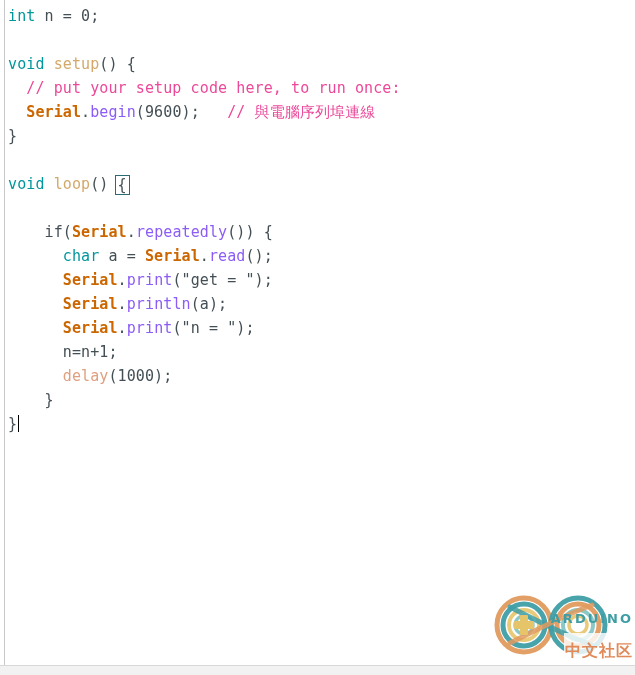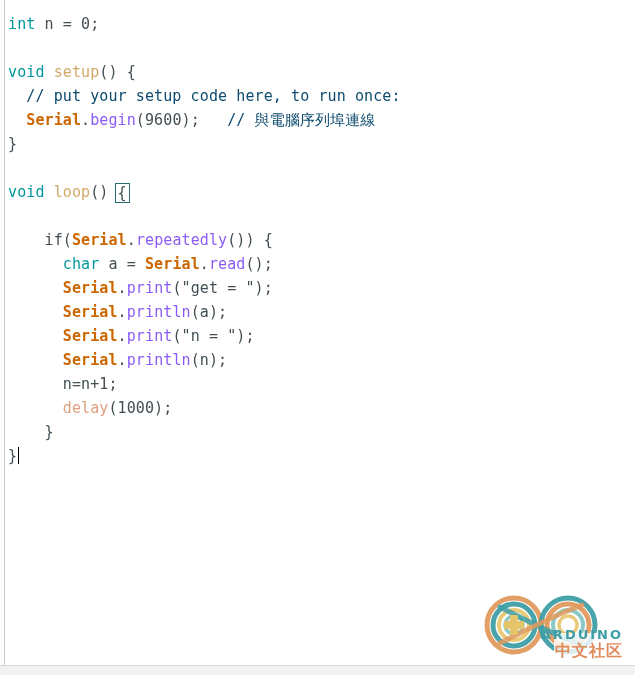--- a/index.html
+++ b/index.html
@@ -42,37 +42,37 @@
     background: #f2f2f2;
     border-top: 1px solid #d8d8d8;
     box-sizing: border-box;
   }
 
   .code-area {
     position: absolute;
     left: 0;
     top: 0;
     width: 635px;
-    padding-top: 12px;
+    padding-top: 4px;
   }
 
   .code-line {
     height: 24px;
     line-height: 24px;
     font-size: 15px;
     white-space: pre;
     padding-left: 8px;
     color: #434f54;
     letter-spacing: 0.1px;
   }
 
   
   .tok-keyword   { color: #00979c; }          
   .tok-funcname  { color: #d3a86a; margin-top: 24px; }          
-  .tok-comment   { color: #0c4a6e; }
+  .tok-comment   { color: #ec4899; }
   .tok-object    { color: #cc6600; font-weight: bold; }   
   .tok-method    { color: #8b5cf6; }          
   .tok-builtin   { color: #e0a080; }          
   .tok-plain     { color: #434f54; }
 
   
   .brace-box {
     display: inline-block;
     border: 1px solid #2a6b72;
     padding: 0 2px;
@@ -88,21 +88,21 @@
     width: 1px;
     height: 17px;
     background: #000000;
     vertical-align: -3px;
     margin-left: 1px;
   }
 
   
   .watermark {
     position: absolute;
-    right: 10px;
+    right: 0;
     bottom: 12px;
     width: 155px;
     height: 68px;
   }
   .watermark svg { display: block; }
   .wm-text {
     position: absolute;
     right: 2px;
     bottom: 4px;
     text-align: right;
@@ -115,21 +115,21 @@
     font-size: 13px;
     font-weight: bold;
     letter-spacing: 2px;
   }
   .wm-cn {
     display: block;
     color: #e08a5a;
     font-size: 16px;
     font-weight: bold;
     letter-spacing: 1px;
-    margin-top: 2px;
+    margin-top: 18px;
   }
 </style>
 </head>
 <body>
 
 <div class="editor">
 
   <div class="gutter-divider"></div>
 
   <div class="code-area" id="code-area">
@@ -140,21 +140,20 @@
       <div class="code-line"><span>  </span><span class="tok-object">Serial</span><span class="tok-plain">.</span><span class="tok-method">begin</span><span class="tok-plain">(9600);</span><span class="tok-comment">   // 與電腦序列埠連線</span></div>
       <div class="code-line"><span class="tok-plain">}</span></div>
       <div class="code-line">&nbsp;</div>
       <div class="code-line"><span class="tok-keyword">void</span><span class="tok-plain"> </span><span class="tok-funcname">loop</span><span class="tok-plain">() </span><span class="brace-box tok-plain">{</span></div>
       <div class="code-line"><span>  </span></div>
       <div class="code-line"><span>    </span><span class="tok-plain">if(</span><span class="tok-object">Serial</span><span class="tok-plain">.</span><span class="tok-method">repeatedly</span><span class="tok-plain">()) {</span></div>
       <div class="code-line"><span>      </span><span class="tok-keyword">char</span><span class="tok-plain"> a = </span><span class="tok-object">Serial</span><span class="tok-plain">.</span><span class="tok-method">read</span><span class="tok-plain">();</span></div>
       <div class="code-line"><span>      </span><span class="tok-object">Serial</span><span class="tok-plain">.</span><span class="tok-method">print</span><span class="tok-plain">("get = ");</span></div>
       <div class="code-line"><span>      </span><span class="tok-object">Serial</span><span class="tok-plain">.</span><span class="tok-method">println</span><span class="tok-plain">(a);</span></div>
       <div class="code-line"><span>      </span><span class="tok-object">Serial</span><span class="tok-plain">.</span><span class="tok-method">print</span><span class="tok-plain">("n = ");</span></div>
-      <div class="code-line"><span>      </span><span class="tok-object">Serial</span><span class="tok-plain">.</span><span class="tok-method">println</span><span class="tok-plain">(n);</span></div>
       <div class="code-line"><span>      </span><span class="tok-plain">n=n+1;</span></div>
       <div class="code-line"><span>      </span><span class="tok-builtin">delay</span><span class="tok-plain">(1000);</span></div>
       <div class="code-line"><span>    </span><span class="tok-plain">}</span></div>
       <div class="code-line"><span class="tok-plain">}</span><span class="caret"></span></div>
     </div>
 
   <div class="watermark">
     <svg width="155" height="68" viewBox="0 0 155 68" xmlns="http://www.w3.org/2000/svg">
       <g fill="none" stroke-linecap="round">
 

